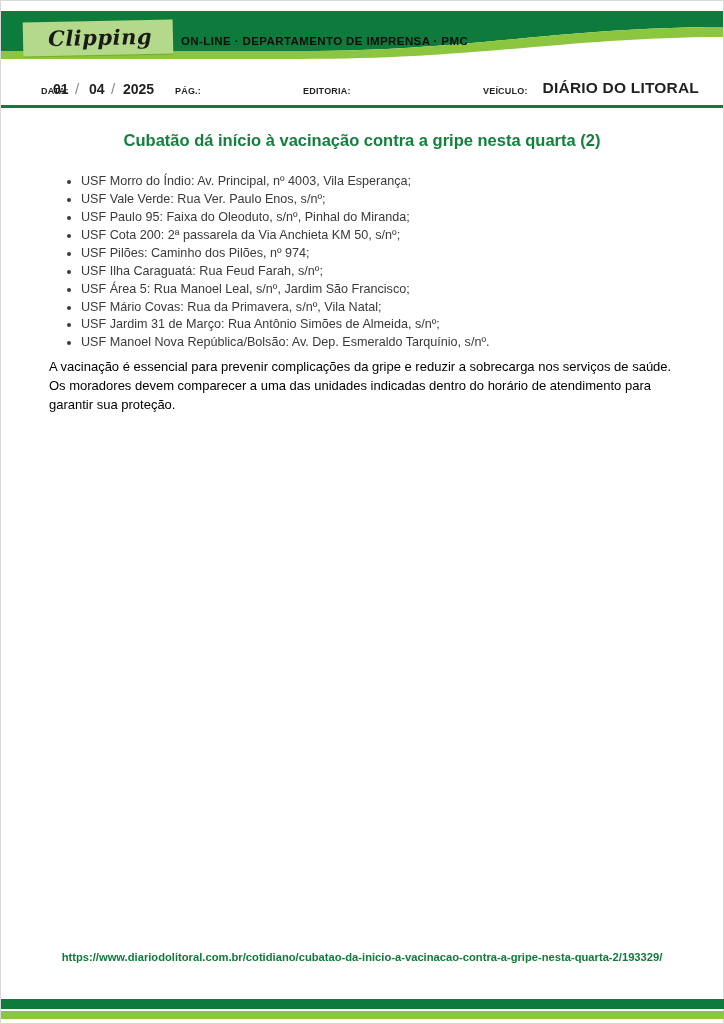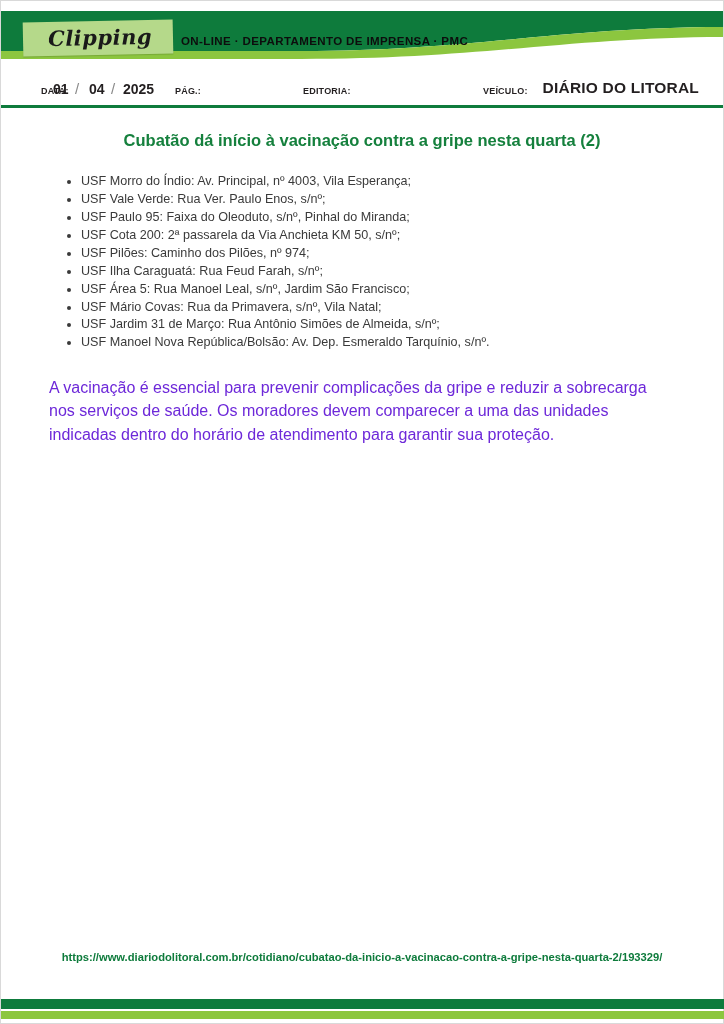--- a/index.html
+++ b/index.html
@@ -164,24 +164,24 @@
     list-style: disc;
   }
   ul.address-list li {
     font-size: 12.6px;
     line-height: 1.42;
     color: #3a3a3a;
     margin: 0;
   }
 
   .paragraph {
-    margin-top: 24px;
-    font-size: 16px;
+    margin-top: 6px;
+    font-size: 13px;
     line-height: 1.45;
-    color: #6d28d9;
+    color: #000000;
     text-align: left;
   }
 
   
   .footer-link {
     position: absolute;
     left: 60px;
     right: 60px;
     bottom: 58px;
     text-align: center;

